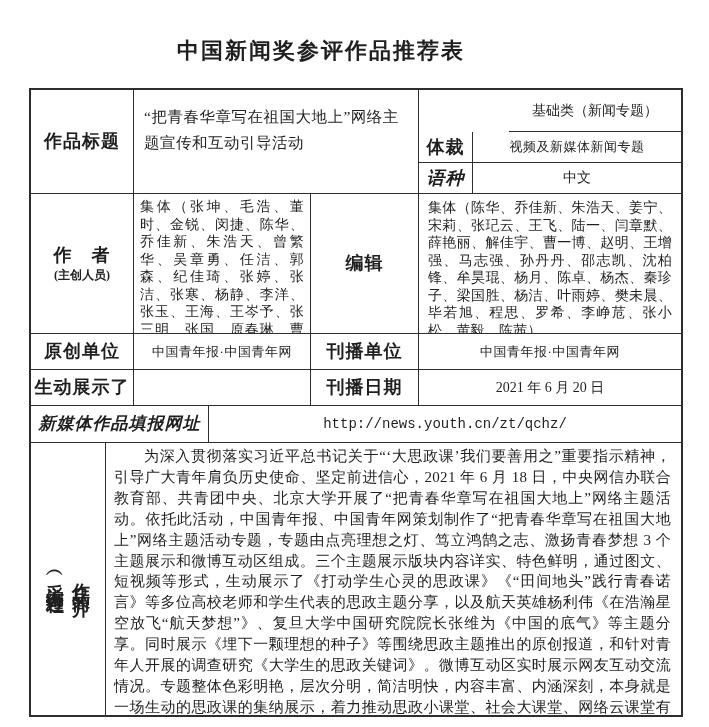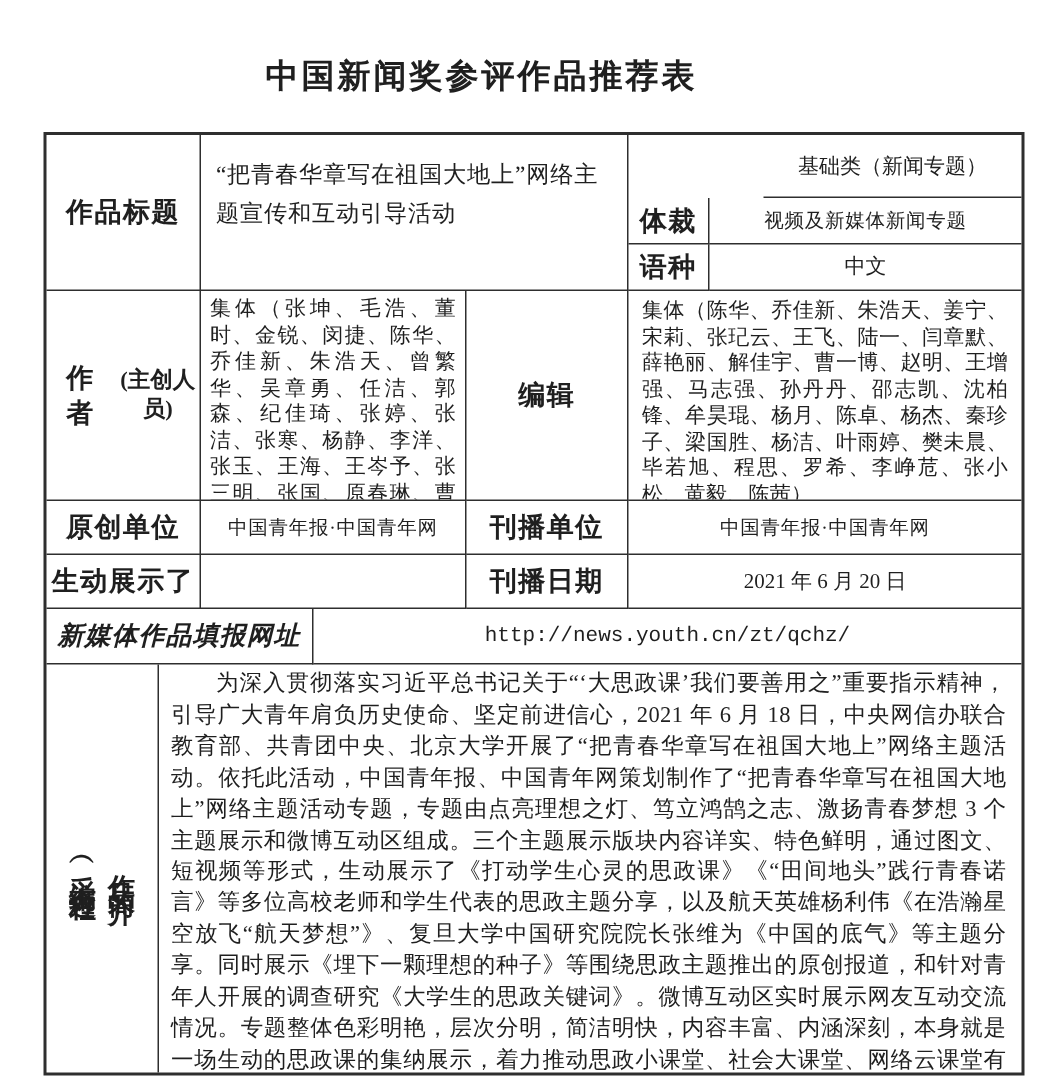--- a/index.html
+++ b/index.html
@@ -27,39 +27,39 @@
   .cell{
     border-right:1.5px solid #2e2e2e;
     border-bottom:1.5px solid #2e2e2e;
     box-sizing:border-box;
     display:flex;align-items:center;justify-content:center;
     overflow:hidden;
   }
   .cell.last-col{border-right:none;}
   .cell.last-row{border-bottom:none;}
   .lbl{font-weight:bold;font-size:18px;letter-spacing:1px;text-align:center;line-height:1.25;}
-  .lbl-small{font-size:15px;letter-spacing:0;}
+  .lbl-small{font-size:12px;letter-spacing:0;}
   .val{font-size:14px;text-align:left;}
   .val-sm{font-size:13px;text-align:center;letter-spacing:0.5px;}
   .val-worktitle{
     display:block;
     font-size:15.5px;line-height:1.65;letter-spacing:0.5px;
     padding:14px 10px 0 10px;text-align:left;
   }
   .val-people{
     display:block;
     font-size:14px;line-height:17.5px;text-align:justify;
     padding:4px 6px 0 6px;letter-spacing:0.2px;
   }
   .val-people-ed{padding:5px 9px 0 9px;}
   .val-url{
     font-family:"Liberation Mono","DejaVu Sans Mono",monospace;
     font-size:14px;letter-spacing:0;
   }
-  .lbl-stack{flex-direction:row;gap:1px;}
+  .lbl-stack{flex-direction:column;gap:1px;}
   .vtext{
     writing-mode:vertical-rl;
     text-orientation:mixed;
     text-align:center;
     font-weight:bold;font-size:18px;
     letter-spacing:5px;line-height:26px;
     height:230px;
   }
   .vtext div{margin:0;}
   .intro-body{
@@ -82,21 +82,21 @@
     <div class="cell lbl" style="grid-column:1/3;grid-row:1/4;">作品标题</div>
     <div class="cell" style="grid-column:3/6;grid-row:1/4;align-items:flex-start;justify-content:flex-start;">
       <span class="val-worktitle">“把青春华章写在祖国大地上”网络主题宣传和互动引导活动</span>
     </div>
 
     <div class="cell val last-col" style="grid-column:8/9;grid-row:1/2;">基础类（新闻专题）</div>
 
     <div class="cell lbl" style="grid-column:6/7;grid-row:2/3;">体裁</div>
     <div class="cell val-sm last-col" style="grid-column:7/9;grid-row:2/3;">视频及新媒体新闻专题</div>
 
-    <div class="cell lbl" style="grid-column:6/7;grid-row:3/4;">语种</div>
+    <div class="cell lbl" style="grid-column:6/7;grid-row:3/4;font-style:italic;">语种</div>
     <div class="cell val last-col" style="grid-column:7/9;grid-row:3/4;">中文</div>
 
     <div class="cell lbl lbl-stack" style="grid-column:1/3;grid-row:4/5;">
       <div>作　者</div>
       <div class="lbl-small">(主创人员)</div>
     </div>
     <div class="cell" style="grid-column:3/5;grid-row:4/5;align-items:flex-start;justify-content:flex-start;">
       <span class="val-people">集体（张坤、毛浩、董时、金锐、闵捷、陈华、乔佳新、朱浩天、曾繁华、吴章勇、任洁、郭森、纪佳琦、张婷、张洁、张寒、杨静、李洋、张玉、王海、王岑予、张三明、张国、原春琳、曹竞、李丽）</span>
     </div>
     <div class="cell lbl" style="grid-column:5/6;grid-row:4/5;">编辑</div>

